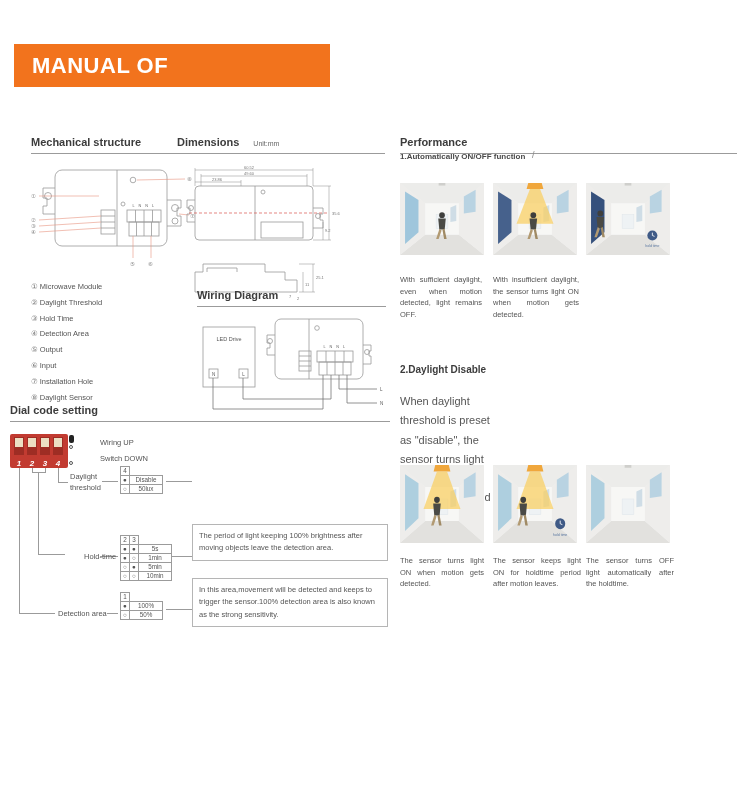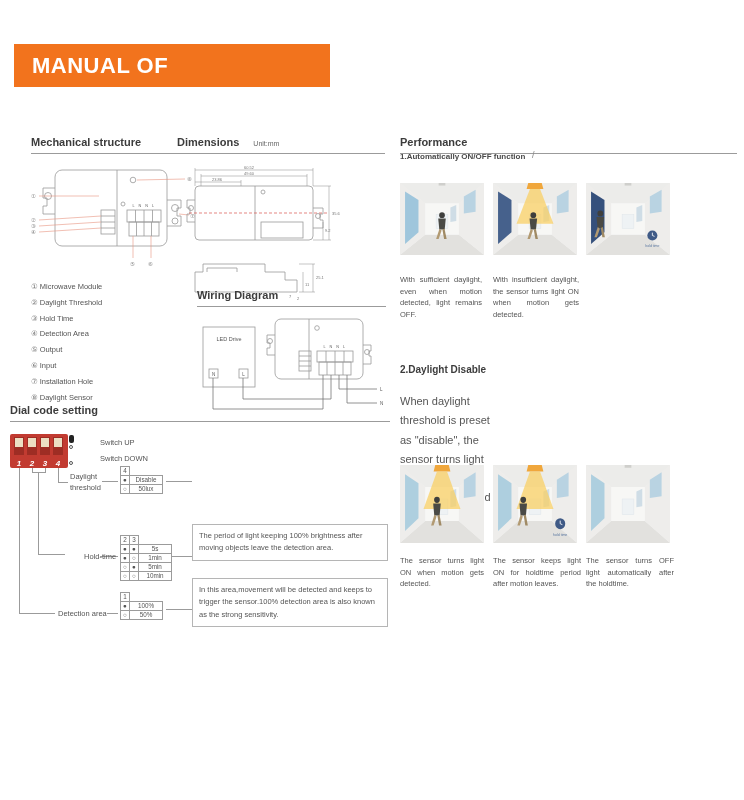--- a/index.html
+++ b/index.html
@@ -275,21 +275,21 @@
       <span class="num" style="left:30px">3</span>
       <span class="num" style="left:43px">4</span>
     </div>
 
     <div class="legend">
       <div class="legrow">
         <span class="upicon">
             <span class="bar"></span>
             <span class="dot"></span>
           </span>
-        <span>Switch UP</span>
+        <span>Wiring UP</span>
       </div>
       <div class="legrow">
         <span class="dnicon">
             <span class="stem"></span>
             <span class="dot"></span>
           </span>
         <span>Switch DOWN</span>
       </div>
     </div>
 

